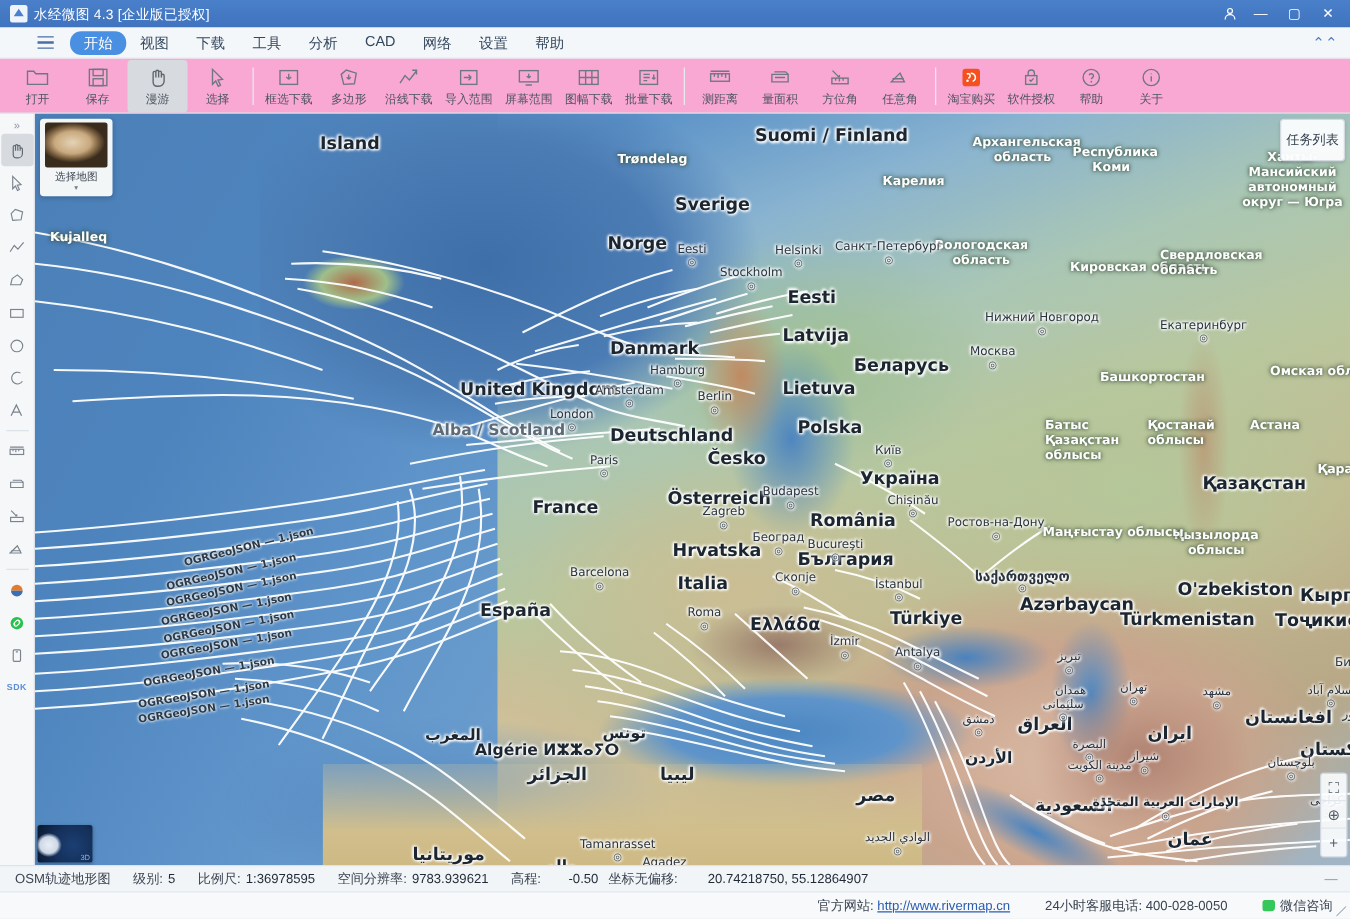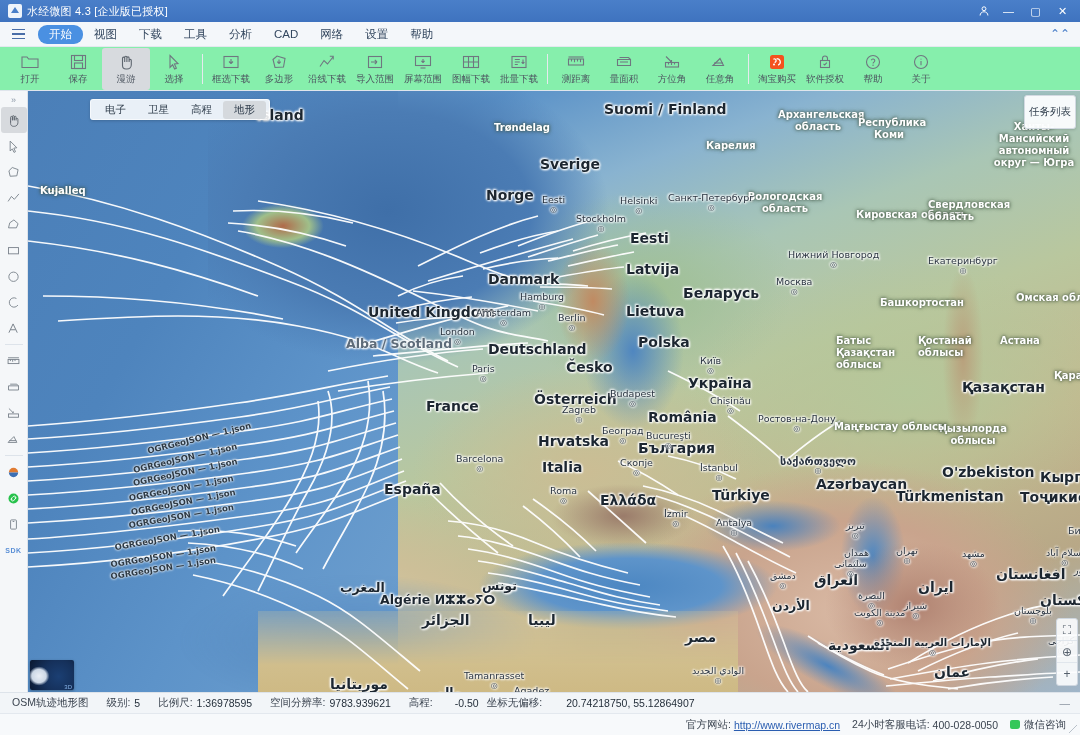--- a/index.html
+++ b/index.html
@@ -30,37 +30,37 @@
   .tb-btn {
     width: 27px; height: 22px; display: flex; align-items: center; justify-content: center;
     color: #fff; font-size: 11px; line-height: 1;
   }
   .tb-user { width: 22px; height: 22px; display:flex; align-items:center; justify-content:center; }
   .tb-user svg { width: 12px; height: 12px; }
 
   
   .menubar {
     position: absolute; left: 0; top: 22px; width: 1080px; height: 25px;
-    background: #f4f7fa; display: flex; align-items: center; padding-left: 6px;
+    background: #f4f7fa; display: flex; align-items: center; padding-left: 24px;
     border-bottom: 1px solid #e4e9ef;
   }
   .hamburger { width: 24px; height: 20px; display: flex; flex-direction: column;
     justify-content: center; gap: 3px; align-items: center; margin-right: 8px; }
   .hamburger i { display:block; width: 13px; height: 1.6px; background: #4a6ea8; }
   .menu-item {
     font-size: 11.5px; color: #33475f; padding: 2px 11px; border-radius: 9px;
     white-space: nowrap;
   }
   .menu-item.active { background: #4a90e2; color: #fff; }
   .menu-collapse { margin-left: auto; margin-right: 10px; color: #4a7fc9; font-size: 12px; }
 
   
   .ribbon {
     position: absolute; left: 0; top: 47px; width: 1080px; height: 44px;
-    background: #86efac; display: flex; align-items: center; padding-left: 6px;
+    background: #f9a8d4; display: flex; align-items: center; padding-left: 6px;
     border-bottom: 1px solid #dfe5ec;
   }
   .rb-item {
     width: 48px; height: 42px; display: flex; flex-direction: column;
     align-items: center; justify-content: center; gap: 1px; border-radius: 3px;
   }
   .rb-item.active { background: #d7dade; }
   .rb-ico { height: 20px; display:flex; align-items:center; justify-content:center; }
   .rb-ico svg { display:block; }
   .rb-label { font-size: 9.5px; color: #4d5560; white-space: nowrap; }
@@ -248,21 +248,21 @@
   .st-key { color: #3b4450; }
   .st-val { color: #1f2a36; margin-left: 4px; }
   .st-gap { width: 18px; }
   .st-minus { margin-left: auto; margin-right: 10px; color: #8a949f; }
 
   
   .footer {
     position: absolute; left: 0; top: 713px; width: 1080px; height: 22px;
     background: #f7f9fb; border-top: 1px solid #e3e8ee;
     display: flex; align-items: center; justify-content: flex-end;
-    font-size: 10.5px; color: #3b4450; padding-right: 14px; gap: 12px;
+    font-size: 10.5px; color: #3b4450; padding-right: 14px; gap: 28px;
   }
   .footer a { color: #2a5db0; text-decoration: underline; }
   .wechat-dot { width: 10px; height: 9px; background: #35c75a; border-radius: 2px 2px 3px 2px;
     display: inline-block; margin-right: 4px; vertical-align: -1px; }
   .foot-seg { display: flex; align-items: center; white-space: nowrap; }
 
   .corner-grip { position: absolute; right: 3px; bottom: 2px; width: 8px; height: 8px;
     background:
       linear-gradient(135deg, transparent 45%, #b9c1ca 45%, #b9c1ca 55%, transparent 55%); }
 </style>
@@ -846,27 +846,26 @@
       <div class="lbl cable" style="left:100px;top:392px;transform:rotate(-11deg)">OGRGeoJSON — 1.json</div>
       <div class="lbl cable" style="left:102px;top:406px;transform:rotate(-11deg)">OGRGeoJSON — 1.json</div>
       <div class="lbl cable" style="left:100px;top:420px;transform:rotate(-10deg)">OGRGeoJSON — 1.json</div>
       <div class="lbl cable" style="left:86px;top:442px;transform:rotate(-10deg)">OGRGeoJSON — 1.json</div>
       <div class="lbl cable" style="left:82px;top:460px;transform:rotate(-9deg)">OGRGeoJSON — 1.json</div>
       <div class="lbl cable" style="left:82px;top:472px;transform:rotate(-9deg)">OGRGeoJSON — 1.json</div>
     </div>
 
     <div class="map-overlay">
 
-
-      <div class="layer-tabs">
-        <div class="layer-tab">电子</div>
-        <div class="layer-tab">卫星</div>
-        <div class="layer-tab">高程</div>
-        <div class="layer-tab active">地形</div>
+      <div class="overview-thumb">
+        <div class="overview-img"></div>
+        <div class="overview-label">选择地图</div>
+        <div class="overview-caret">▾</div>
       </div>
+
 
 
       <div class="task-btn">任务列表</div>
 
       <div class="map-ctrls">
         <div class="map-ctrl">⛶</div>
         <div class="map-ctrl">⊕</div>
         <div class="map-ctrl">+</div>
       </div>
 

